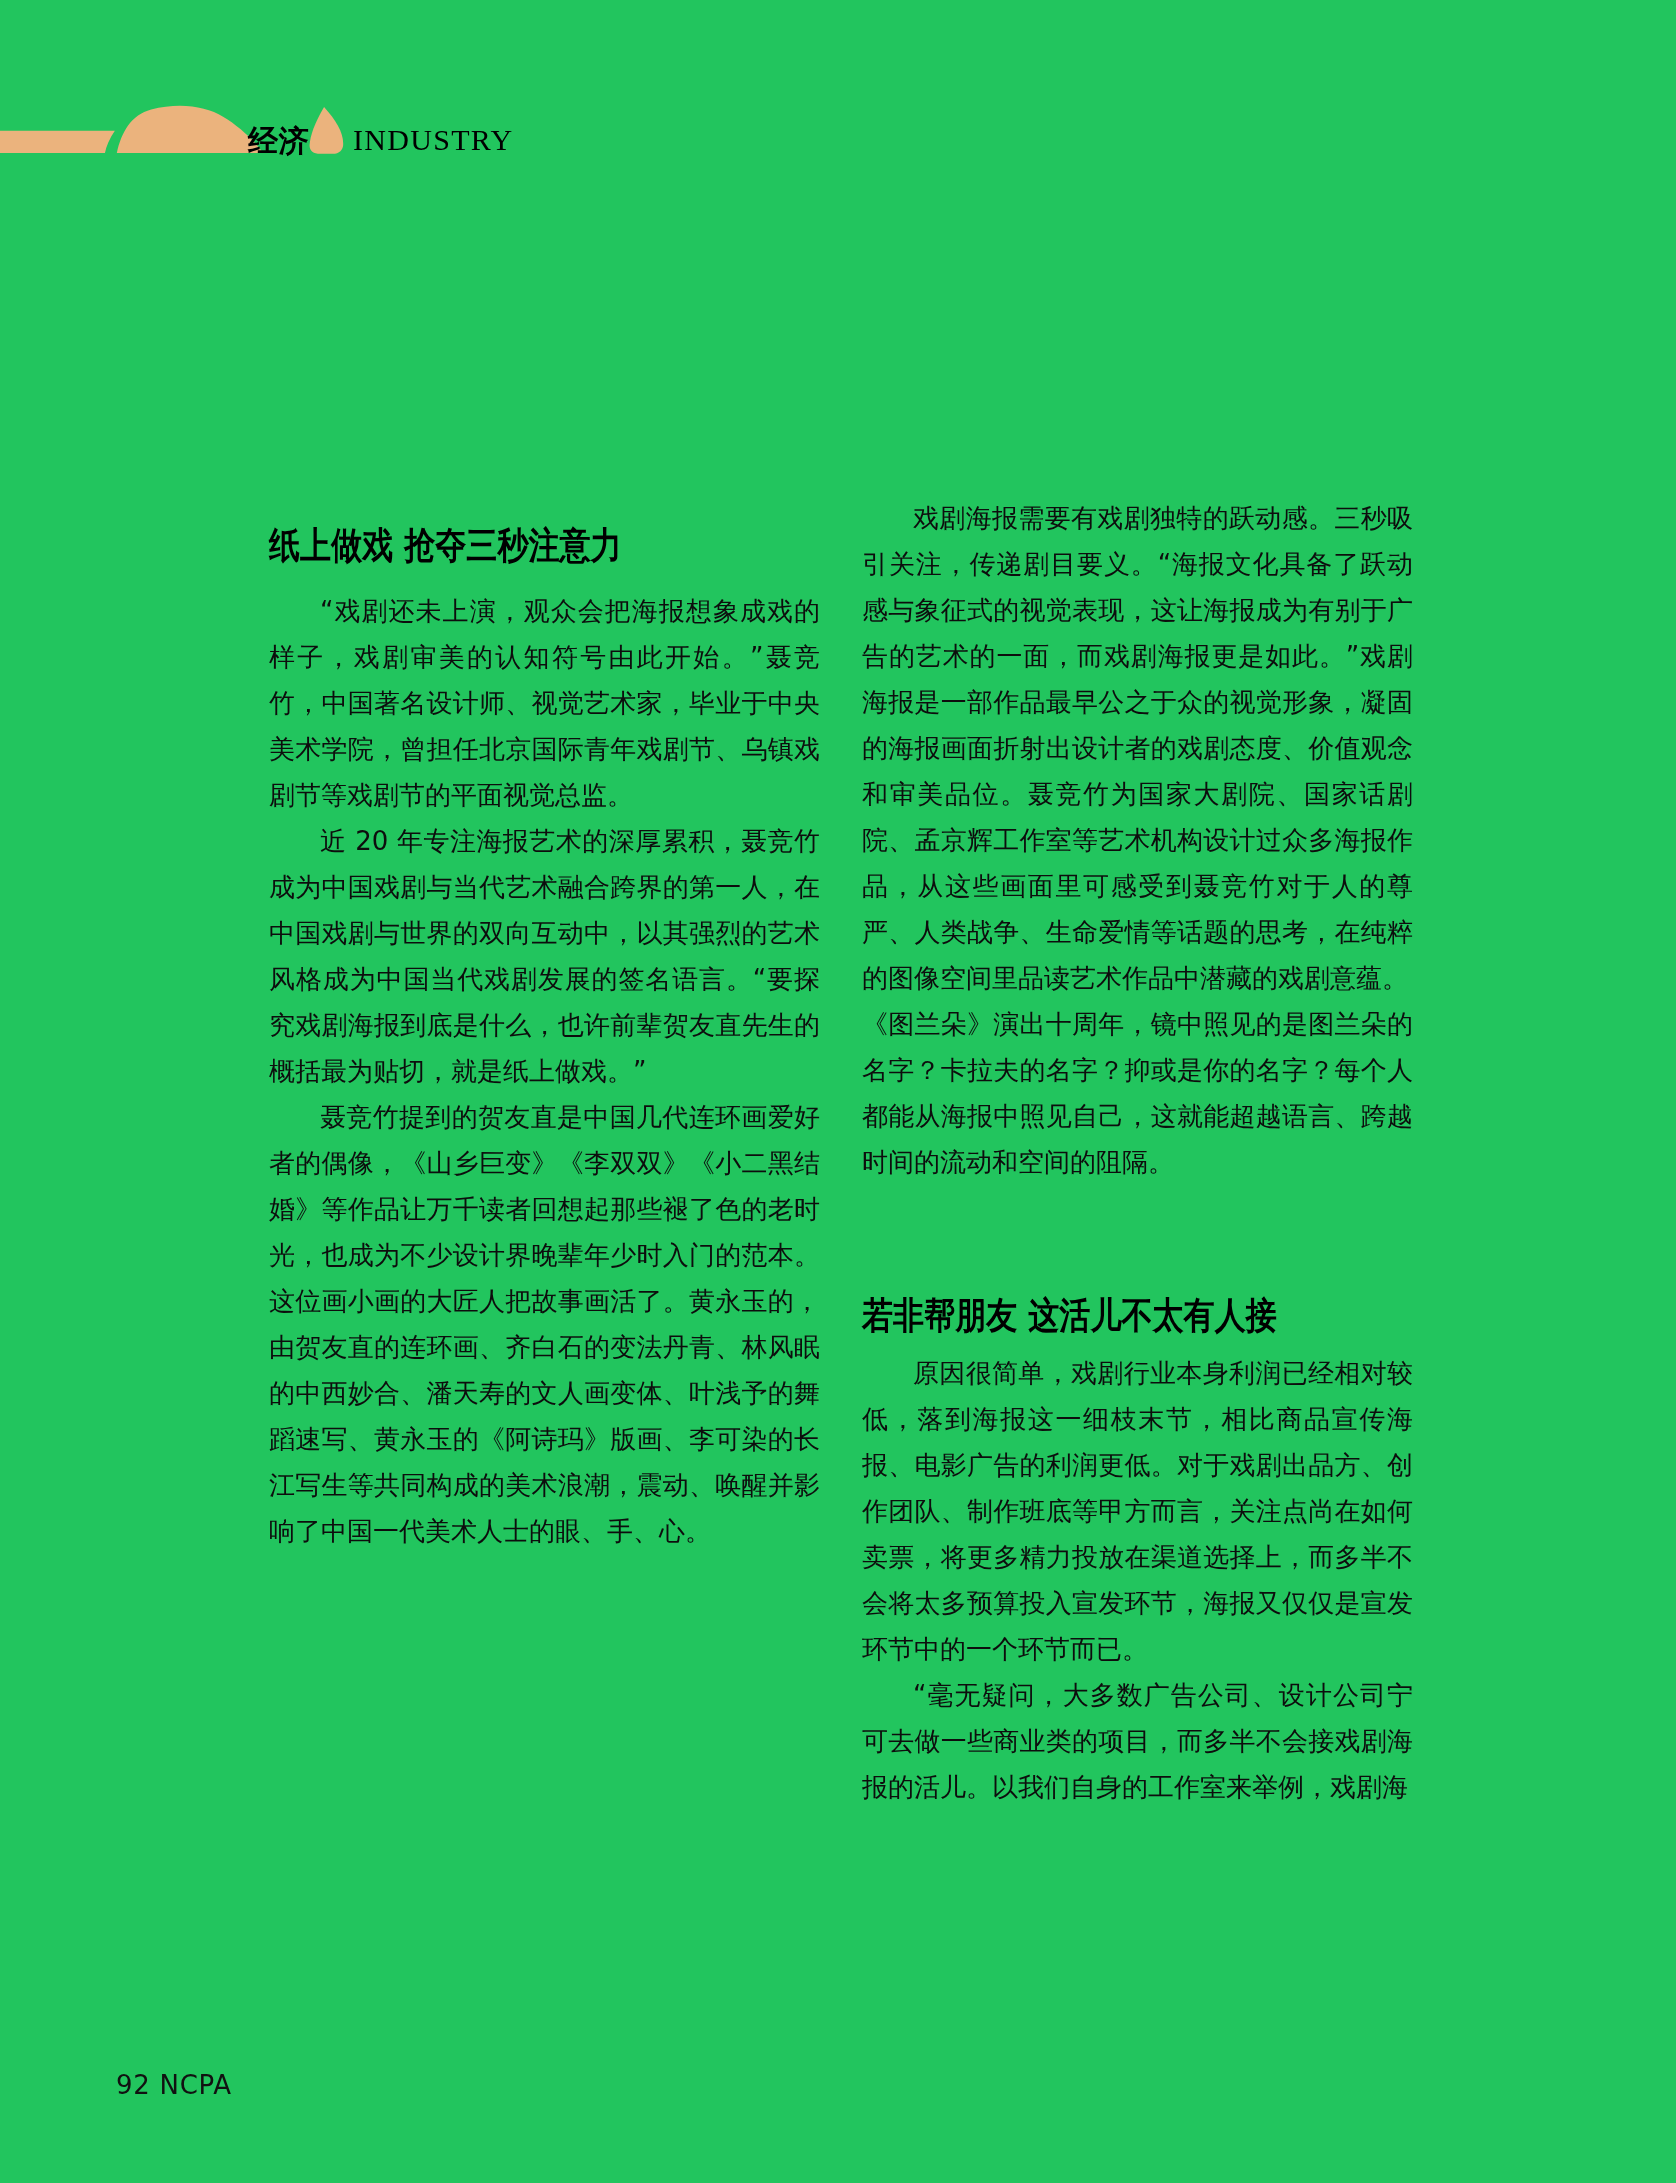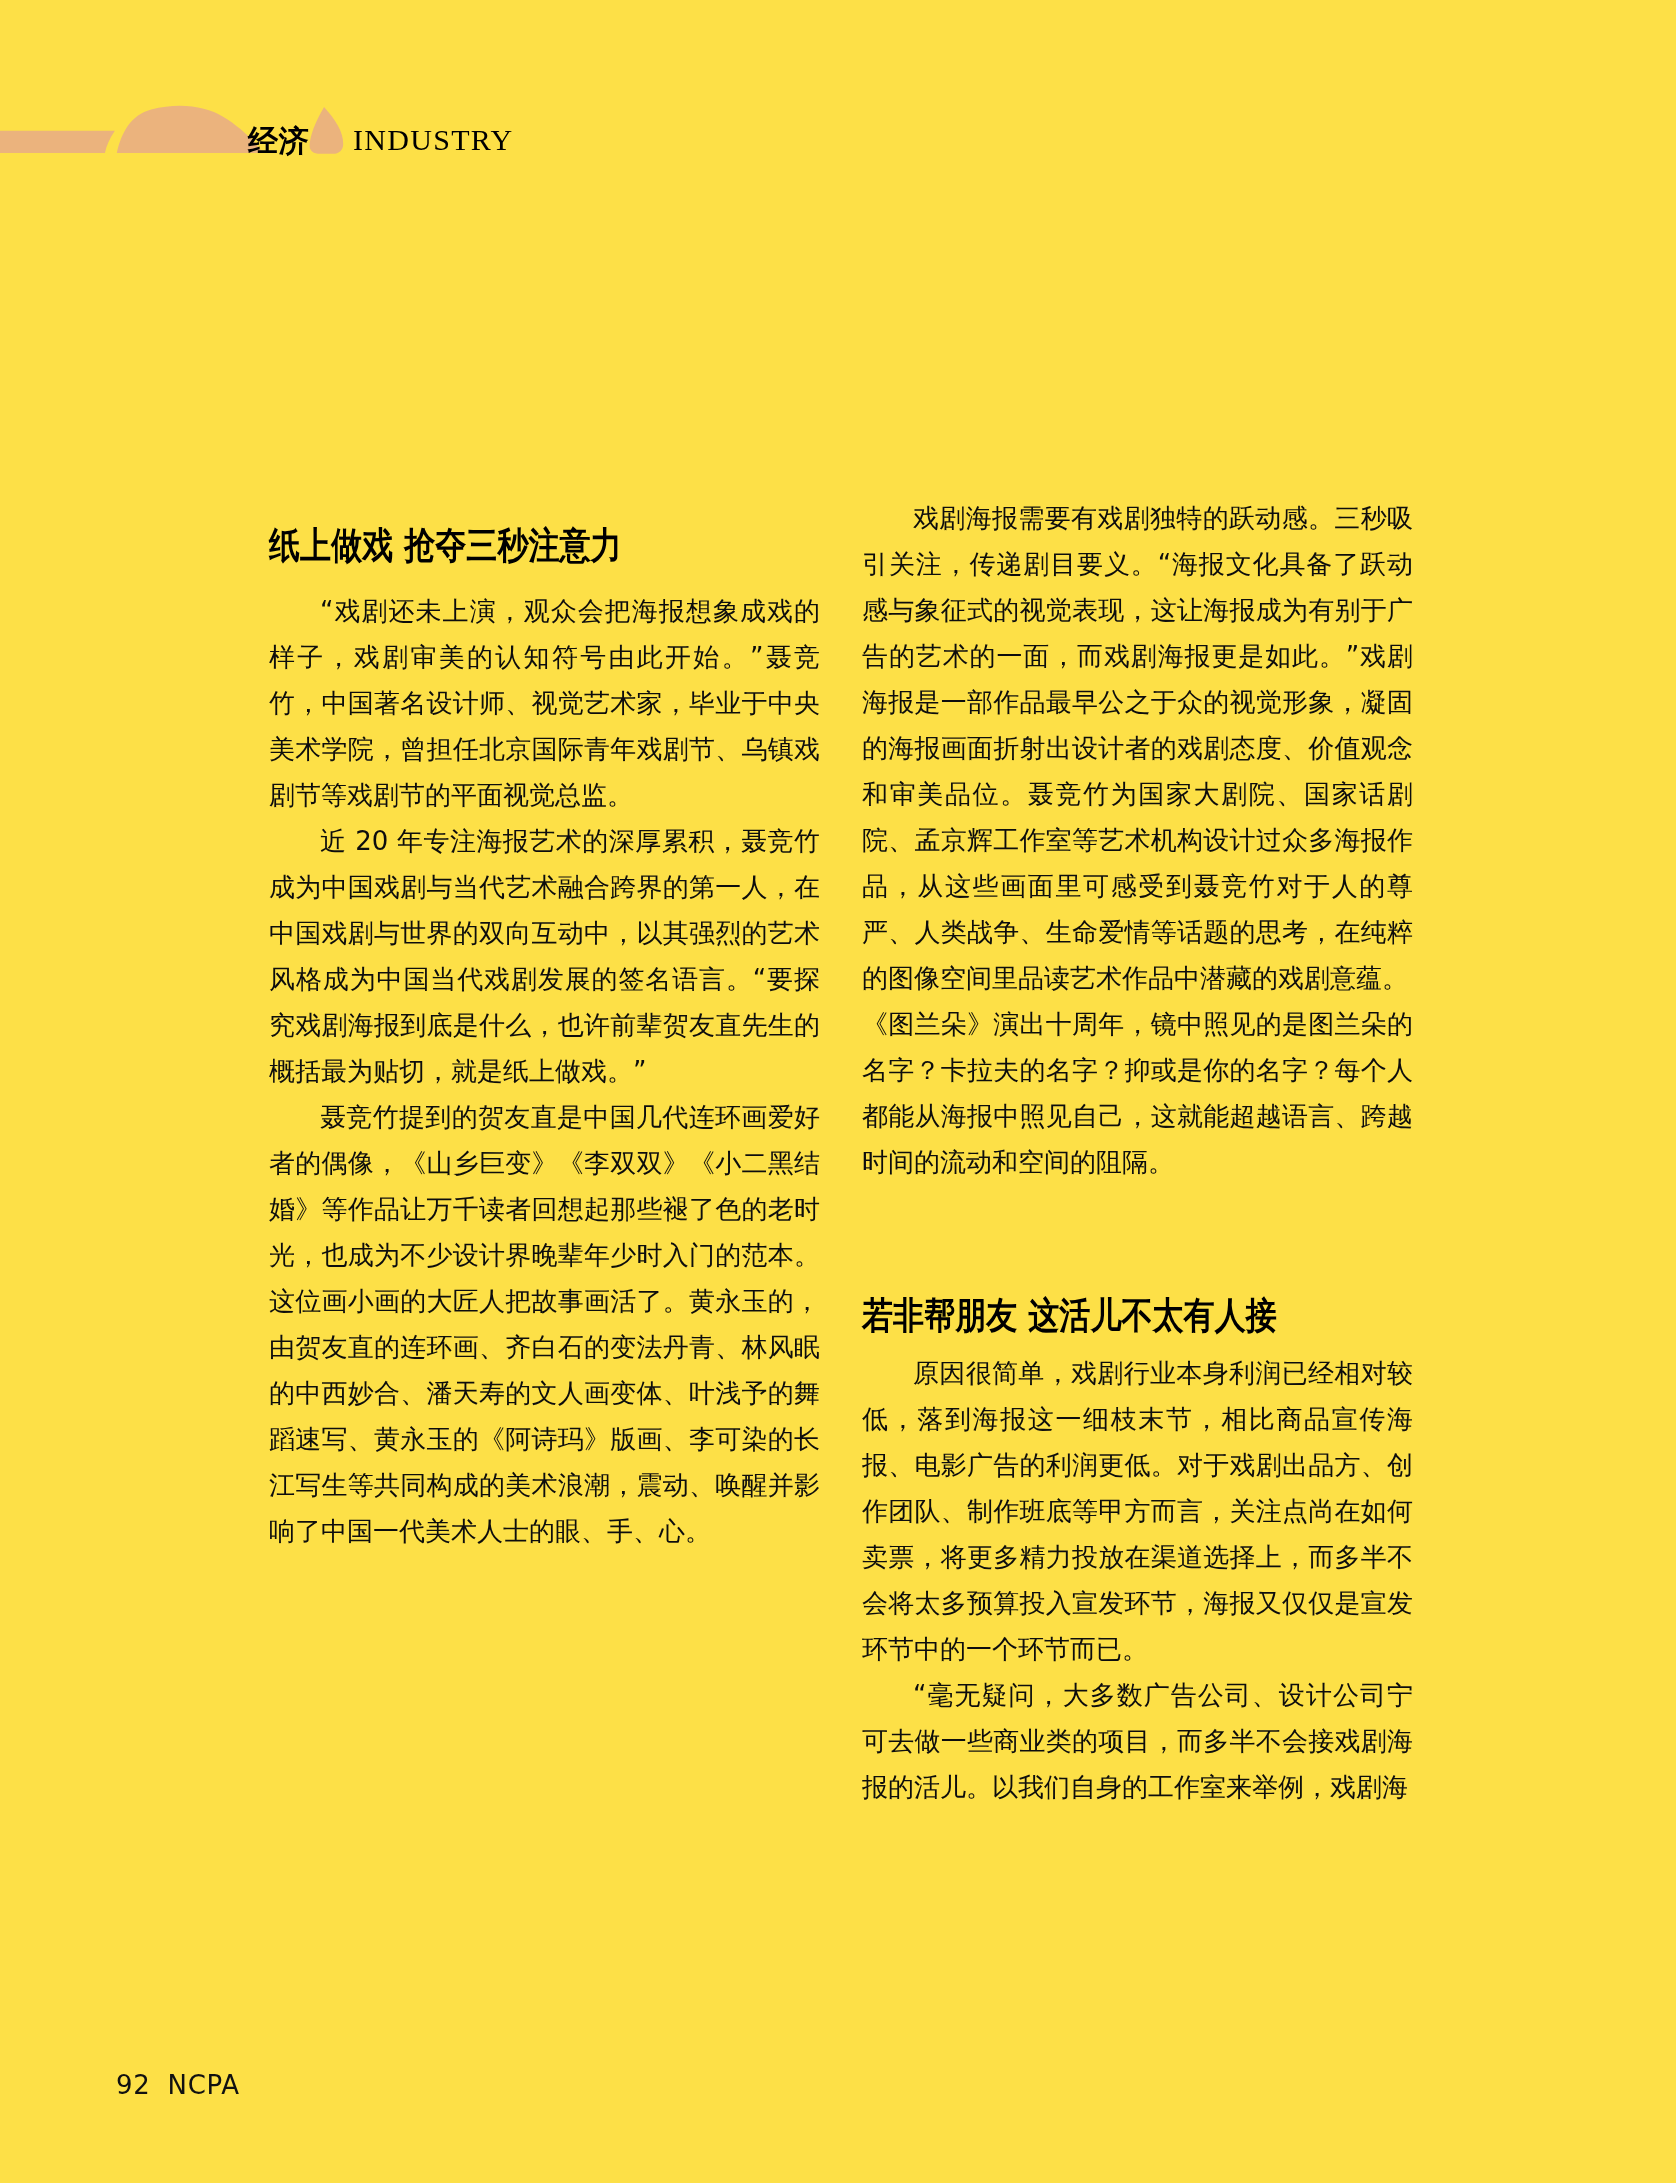--- a/index.html
+++ b/index.html
@@ -1,20 +1,20 @@
 <!DOCTYPE html>
 <html style="font-size:10.6px"><head>
 <meta charset="utf-8">
 <style>
   html, body { margin: 0; padding: 0; background: #ffffff; }
   #page {
     position: relative;
     width: 1676px;
     height: 2183px;
-    background: #fde047;
+    background: #22c55e;
     overflow: hidden;
     font-family: "DejaVu Sans", "Liberation Sans", sans-serif;
     color: #0d0d0d;
   }
 
   
   #header-graphic {
     position: absolute;
     left: 0; top: 0;
     width: 528px; height: 198px;
@@ -81,21 +81,21 @@
 
   
   #footer {
     position: absolute;
     left: 116px; top: 2070px;
     font-size: 26px;
     letter-spacing: 0.7px;
     color: #111111;
     white-space: nowrap;
   }
-  #footer .page-num { margin-right: 17px; }
+  #footer .page-num { margin-right: 9px; }
 </style>
 </head>
 <body>
 
 <div id="page">
 
   <svg id="header-graphic" viewBox="0 0 800 300" xmlns="http://www.w3.org/2000/svg" aria-hidden="true">
     <path d="M0,198 H174 C166,210 161,221 159,232 H0 Z" fill="#EBB37D"></path>
     <path d="M177,232 C184,200 199,174 229,166 C272,155 312,161 338,177 C362,191 386,214 399,232 Z" fill="#EBB37D"></path>
     <path d="M491,162 C477,186 470,205 469,220 C469,229 475,233 485,233 L504,233 C514,233 520,227 520,218 C520,199 508,181 491,162 Z" fill="#EBB37D"></path>

